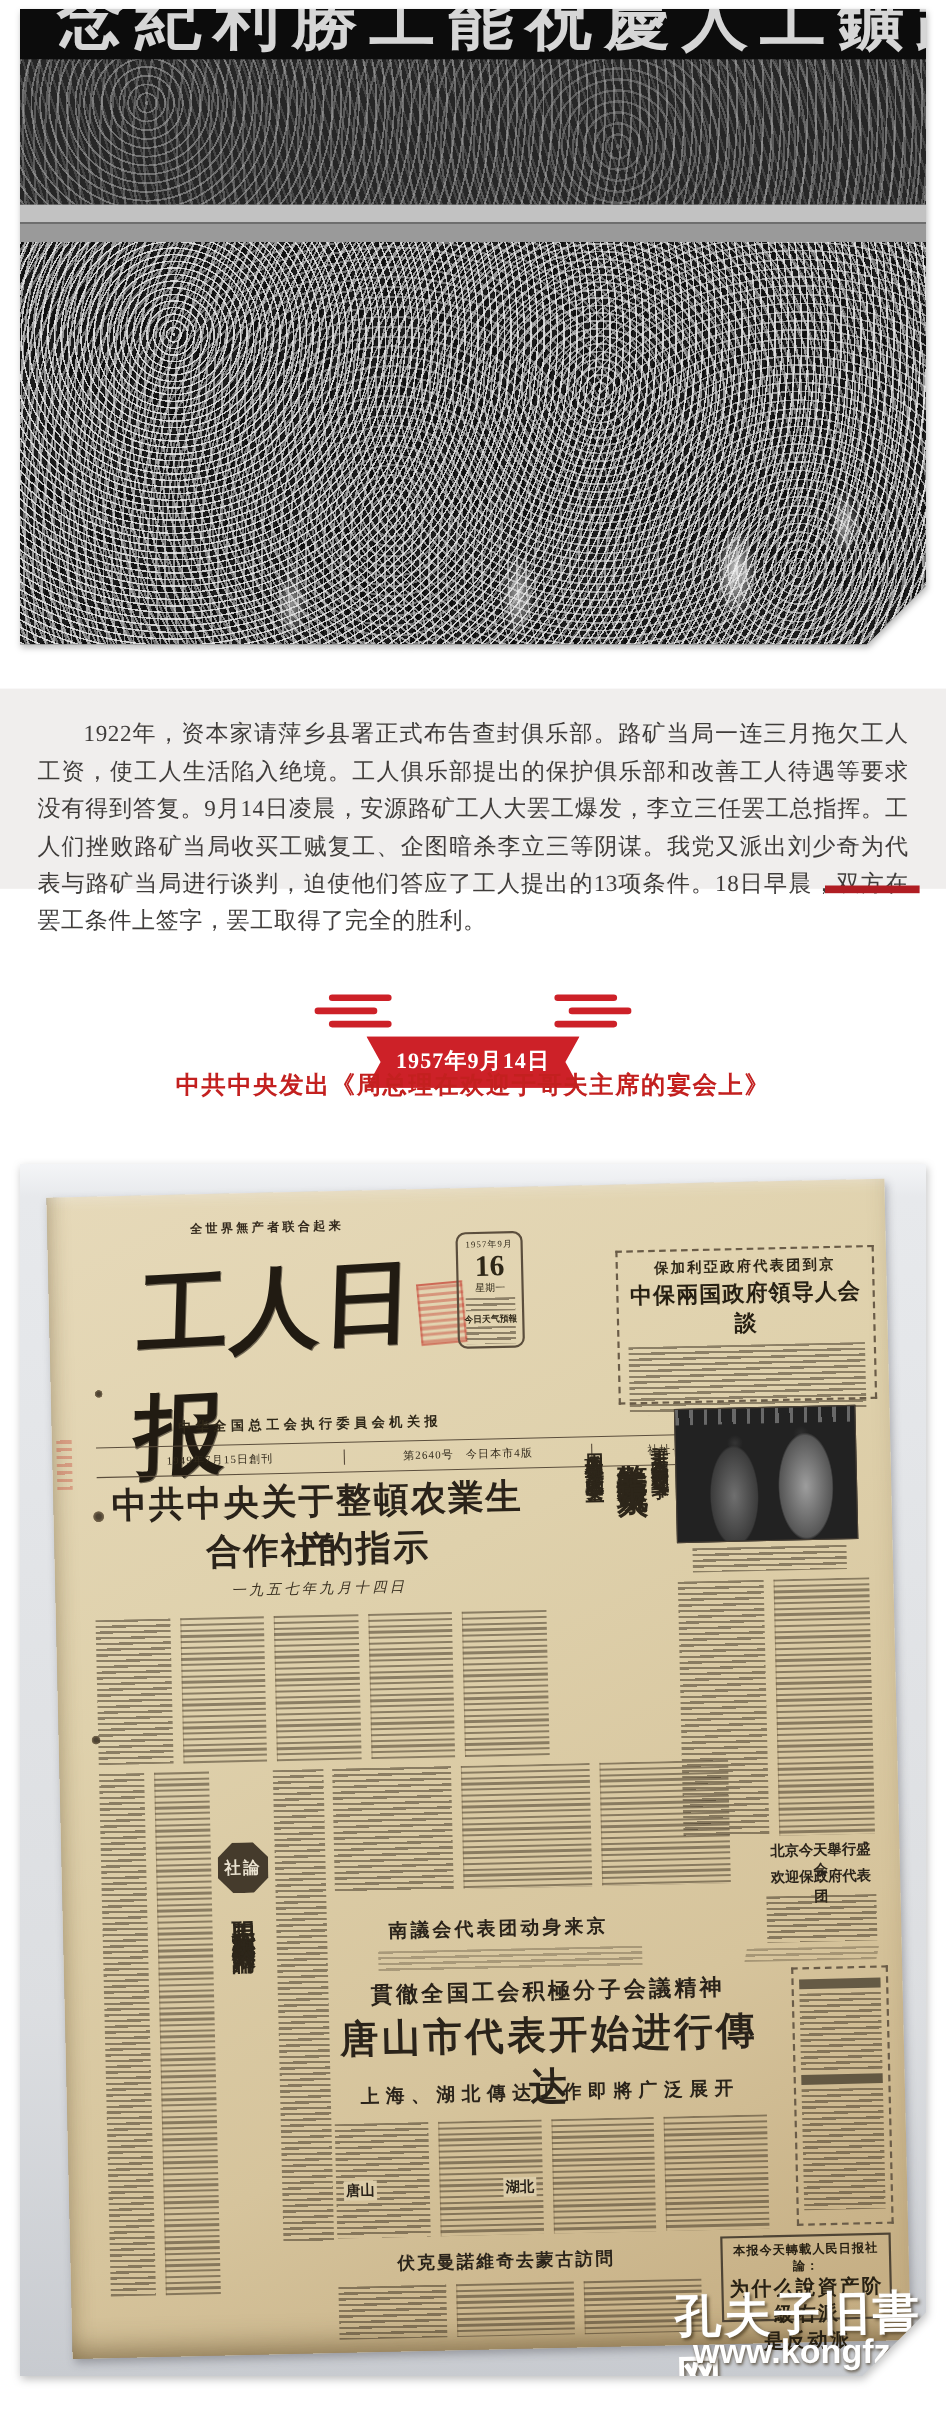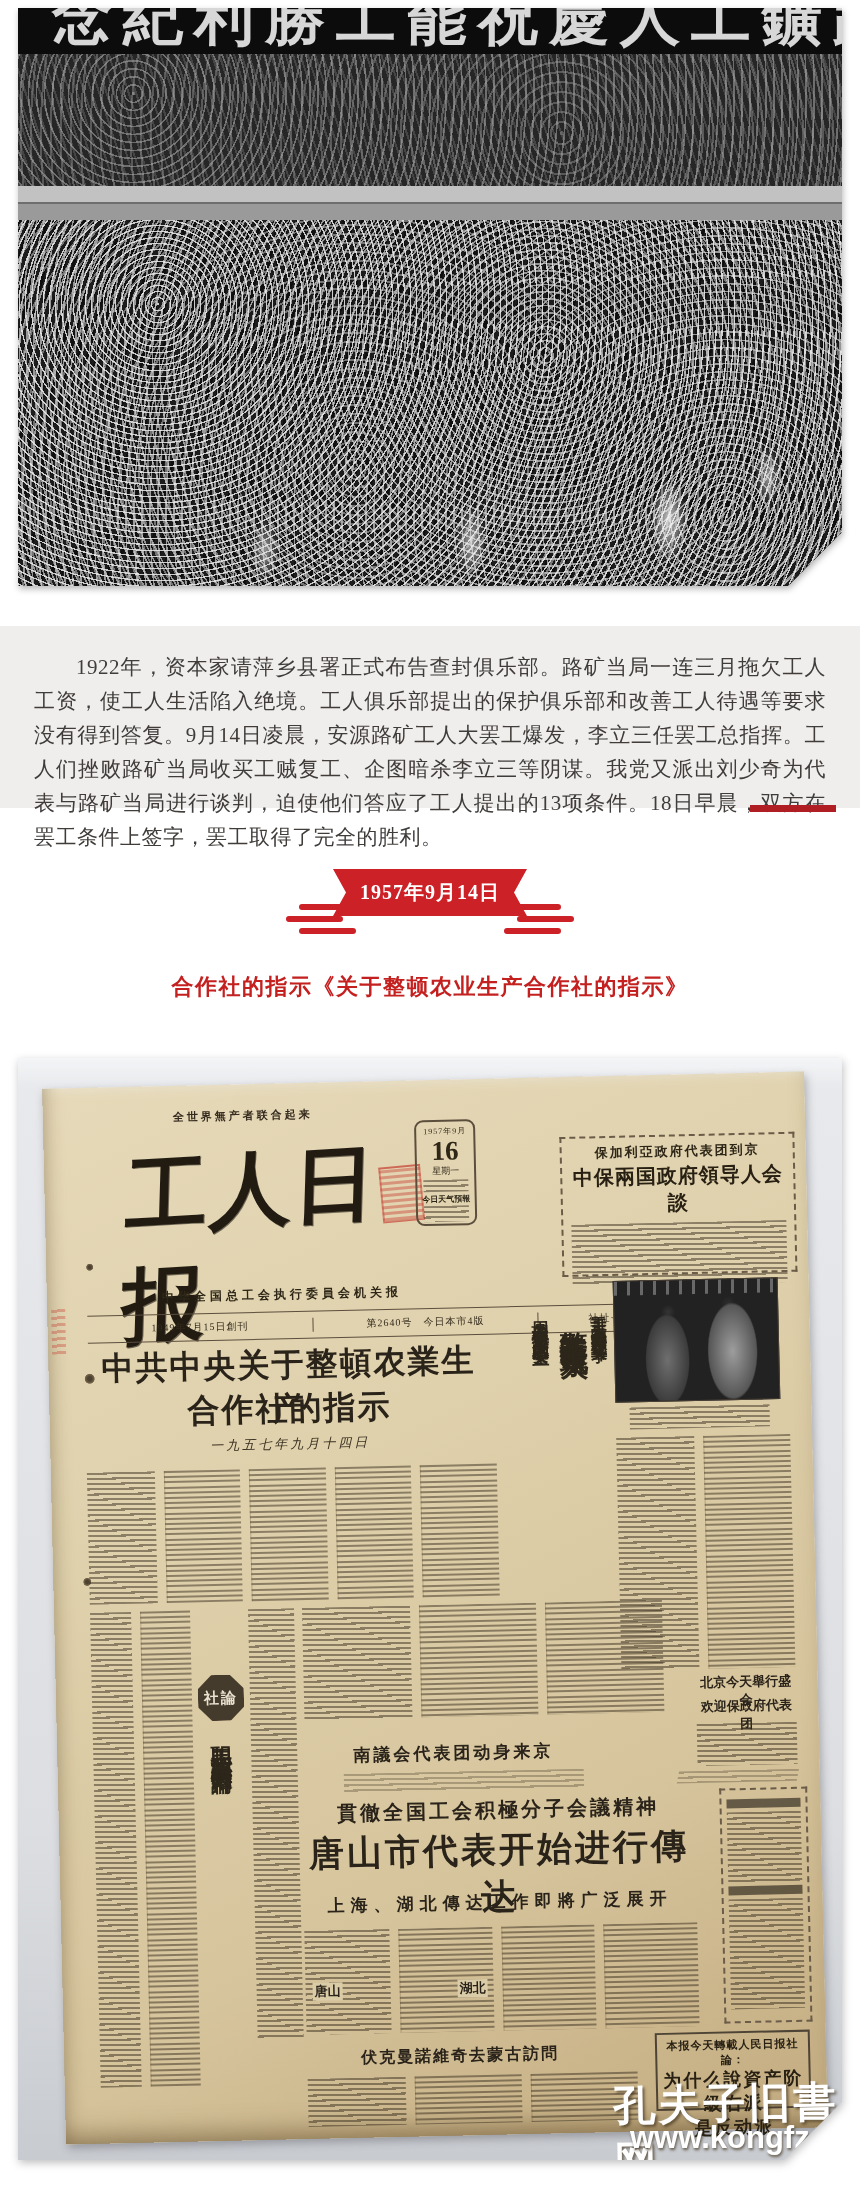--- a/index.html
+++ b/index.html
@@ -31,21 +31,21 @@
       radial-gradient(ellipse 22px 52px at 55% 88%,rgba(235,235,235,.7),transparent 70%),
       radial-gradient(ellipse 20px 46px at 30% 90%,rgba(225,225,225,.6),transparent 70%),
       radial-gradient(ellipse 18px 42px at 91% 70%,rgba(235,235,235,.6),transparent 70%);}
 
   
   .desc-panel{position:absolute;left:0;top:626px;width:860px;height:182px;background:#f0eeed;}
   .desc-panel p{margin:0;padding:24px 34px 0 34px;font-size:21px;line-height:34px;color:#3f3c3a;text-indent:2em;text-align:justify;letter-spacing:.5px;}
   .red-bar{position:absolute;left:750px;top:805px;width:86px;height:7px;background:#b01d23;}
 
   
-  .ribbon{position:absolute;left:333px;top:869px;width:194px;height:47px;background:#cd2128;
+  .ribbon{position:absolute;left:333px;top:942px;width:194px;height:47px;background:#cd2128;
     clip-path:polygon(0 0,100% 0,calc(100% - 13px) 50%,100% 100%,0 100%,13px 50%);
     color:#fff;font-size:20px;font-weight:bold;text-align:center;line-height:47px;letter-spacing:1px;}
   .sline{position:absolute;height:6px;width:57px;border-radius:3px;background:#cd2128;}
   .event-title{position:absolute;left:0;top:972px;width:860px;text-align:center;font-size:22px;font-weight:bold;color:#c3201f;letter-spacing:1.5px;font-family:"Liberation Sans","DejaVu Sans",sans-serif;}
 
   
   .news-wrap{position:absolute;left:18px;top:1058px;width:824px;height:1102px;filter:drop-shadow(1px 3px 4px rgba(0,0,0,.25));}
   .news{position:absolute;inset:0;clip-path:polygon(0 0,100% 0,100% calc(100% - 58px),calc(100% - 58px) 100%,0 100%);
     background:linear-gradient(180deg,#f4f5f7 0,#e7e9ec 30px,#dcdee1 70%,#c8cbd0 100%);overflow:hidden;}
   .sheet{position:absolute;left:36px;top:22px;width:762px;height:1056px;transform:rotate(-1.3deg);
@@ -131,21 +131,21 @@
   <span class="sline" style="left:299px;top:904px;"></span>
   <span class="sline" style="left:286px;top:916px;"></span>
   <span class="sline" style="left:299px;top:928px;"></span>
   <div class="ribbon">
     <span>1957年9月14日</span>
   </div>
   <span class="sline" style="left:504px;top:904px;"></span>
   <span class="sline" style="left:517px;top:916px;"></span>
   <span class="sline" style="left:504px;top:928px;"></span>
 
-  <div class="event-title">合作社的指示《关于整顿农业生产合作社的指示》</div>
+  <div class="event-title">中共中央发出《周总理在欢迎于哥夫主席的宴会上》</div>
 
   <div class="news-wrap">
     <div class="news">
       <div class="sheet">
 
         <span class="hole" style="left:40px;top:176px;width:7px;height:7px;"></span>
         <span class="hole" style="left:36px;top:286px;width:10px;height:10px;"></span>
         <span class="hole" style="left:30px;top:490px;width:8px;height:8px;"></span>
 
         <div class="np-slogan">全世界無产者联合起来</div>

